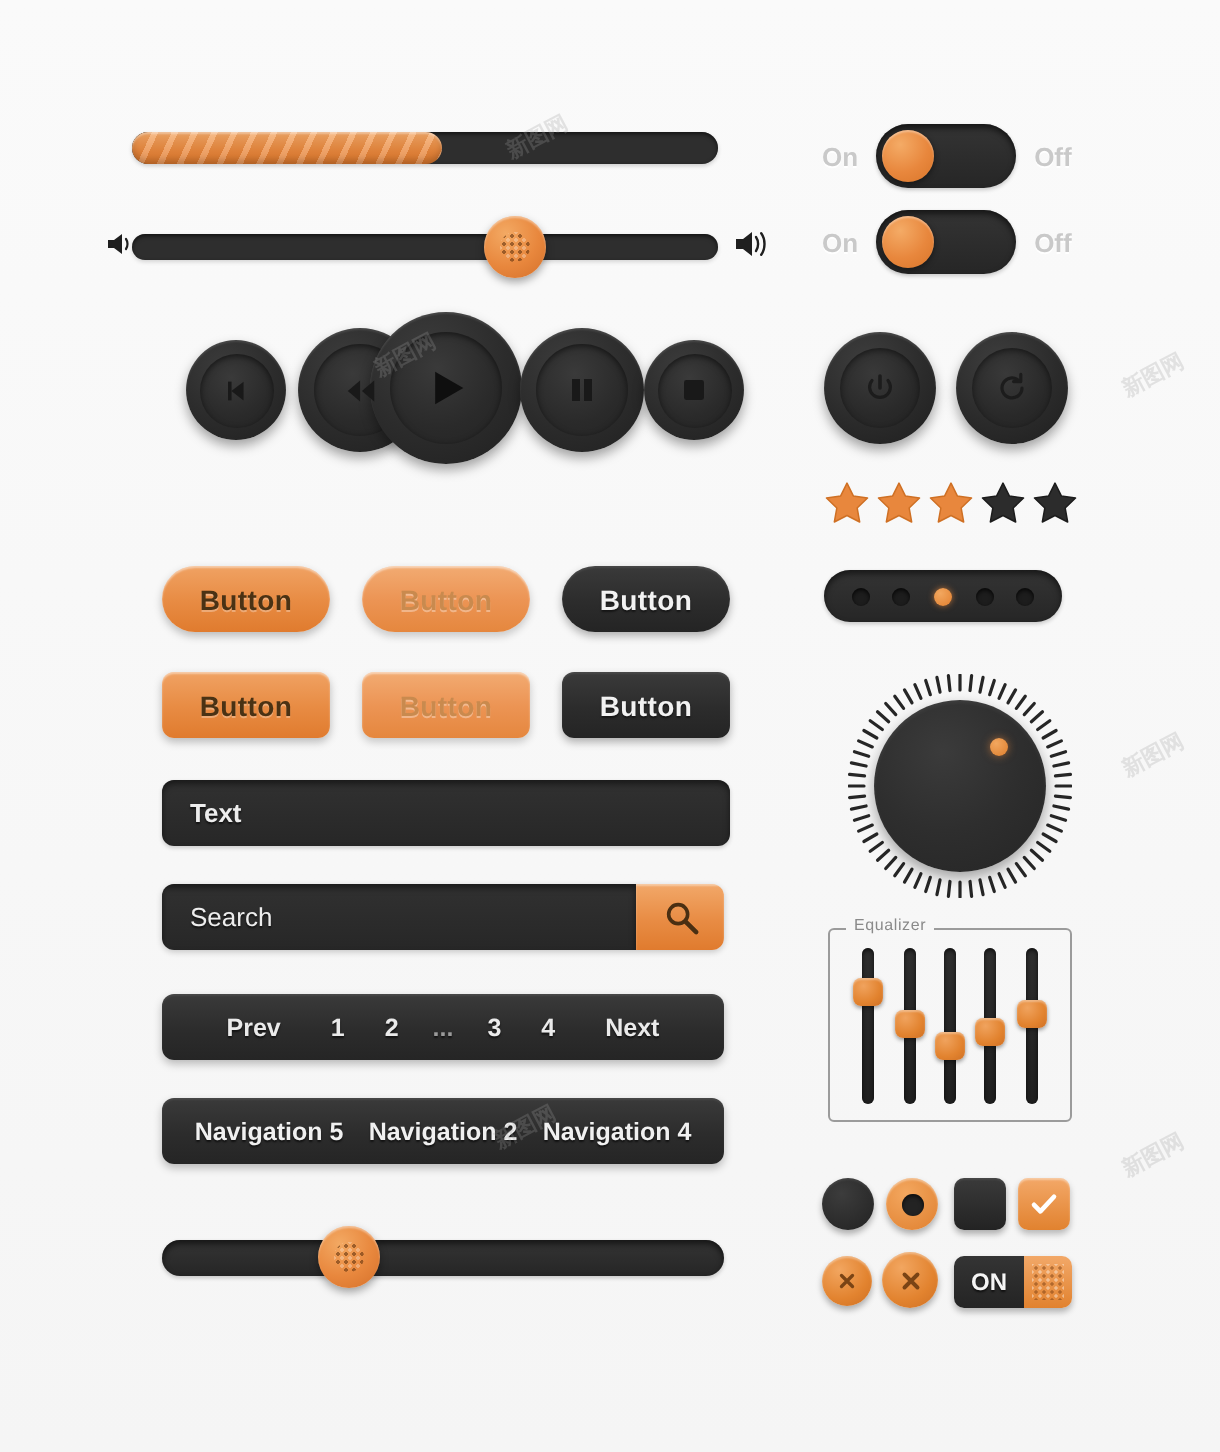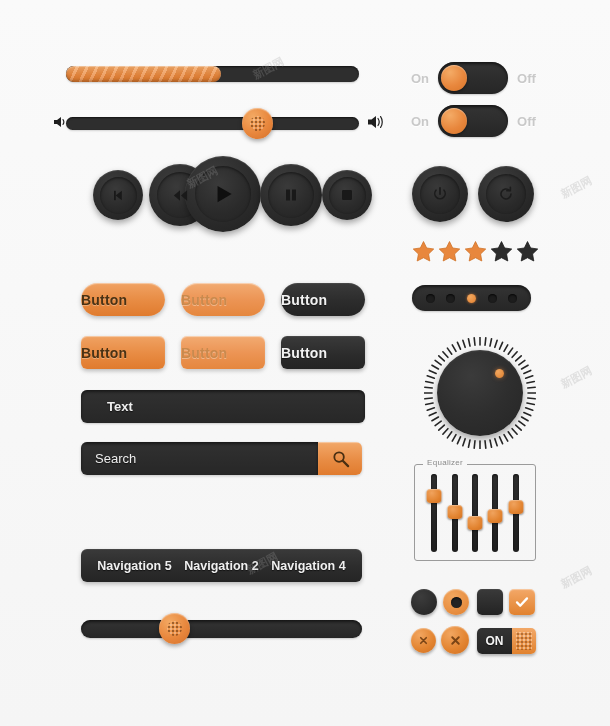--- a/index.html
+++ b/index.html
@@ -123,21 +123,21 @@
   }
   .dot { width: 9px; height: 9px; border-radius: 50%;
     background: #1d1d1d; box-shadow: inset 0 1px 2px rgba(0,0,0,.8); }
   .dot.on {
     background: radial-gradient(circle at 35% 30%, #f2a75f, #e2802f);
     box-shadow: 0 0 3px rgba(232,135,61,.7);
   }
 
   
   .btn {
-    position: absolute; display: flex; align-items: center; justify-content: flex-start;
+    position: absolute; display: flex; align-items: center; justify-content: center;
     font-size: 14px; font-weight: bold; letter-spacing: .2px;
     box-sizing: border-box; width: 84px; height: 33px;
   }
   .btn.orange {
     background: linear-gradient(180deg, #f0a263 0%, #e88c44 52%, #e07b2e 100%);
     color: #4a3214;
     box-shadow: 0 2px 4px rgba(0,0,0,.25), inset 0 1px 1px rgba(255,255,255,.45);
     text-shadow: 0 1px 0 rgba(255,255,255,.3);
   }
   .btn.orange-muted {
@@ -155,21 +155,21 @@
   .pill { border-radius: 17px; }
   .rect { border-radius: 6px; }
 
   
   .field {
     position: absolute; height: 33px; border-radius: 6px;
     background: linear-gradient(180deg, #313131 0%, #272727 100%);
     box-shadow: inset 0 2px 3px rgba(0,0,0,.5), 0 1px 2px rgba(0,0,0,.18);
     display: flex; align-items: center;
     color: #ededed; font-size: 13px; font-weight: bold;
-    padding-left: 26px; box-sizing: border-box;
+    padding-left: 14px; box-sizing: border-box;
     text-shadow: 0 1px 1px rgba(0,0,0,.6);
   }
   .search-wrap {
     position: absolute; width: 281px; height: 33px; border-radius: 6px;
     display: flex; overflow: hidden;
     box-shadow: 0 1px 3px rgba(0,0,0,.2);
   }
   .search-input {
     flex: 1; background: linear-gradient(180deg, #313131 0%, #272727 100%);
     display: flex; align-items: center; padding-left: 14px;
@@ -467,20 +467,29 @@
       <span>Search</span>
     </div>
     <div class="search-btn">
       <svg width="19" height="19" viewBox="0 0 20 20">
         <circle cx="8.5" cy="8.5" r="5" stroke="#4a2f12" stroke-width="1.9" fill="none"></circle>
         <path d="M12.4 12.4L18 18" stroke="#4a2f12" stroke-width="2.4" stroke-linecap="round"></path>
       </svg>
     </div>
   </div>
 
+  <div class="bar pager" style="left:81px; top:497px;">
+    <span class="pg wide">Prev</span>
+    <span class="pg">1</span>
+    <span class="pg">2</span>
+    <span class="pg gap">...</span>
+    <span class="pg">3</span>
+    <span class="pg">4</span>
+    <span class="pg wide">Next</span>
+  </div>
 
   <div class="bar navbar" style="left:81px; top:549px;">
     <span class="navitem">Navigation 5</span>
     <span class="navitem">Navigation 2</span>
     <span class="navitem">Navigation 4</span>
   </div>
 
   <div class="bslider" style="left:81px; top:620px;">
     <div class="vol-knob" id="bottom-knob" style="left: 77.5px;">
       <div class="knurl"></div>

